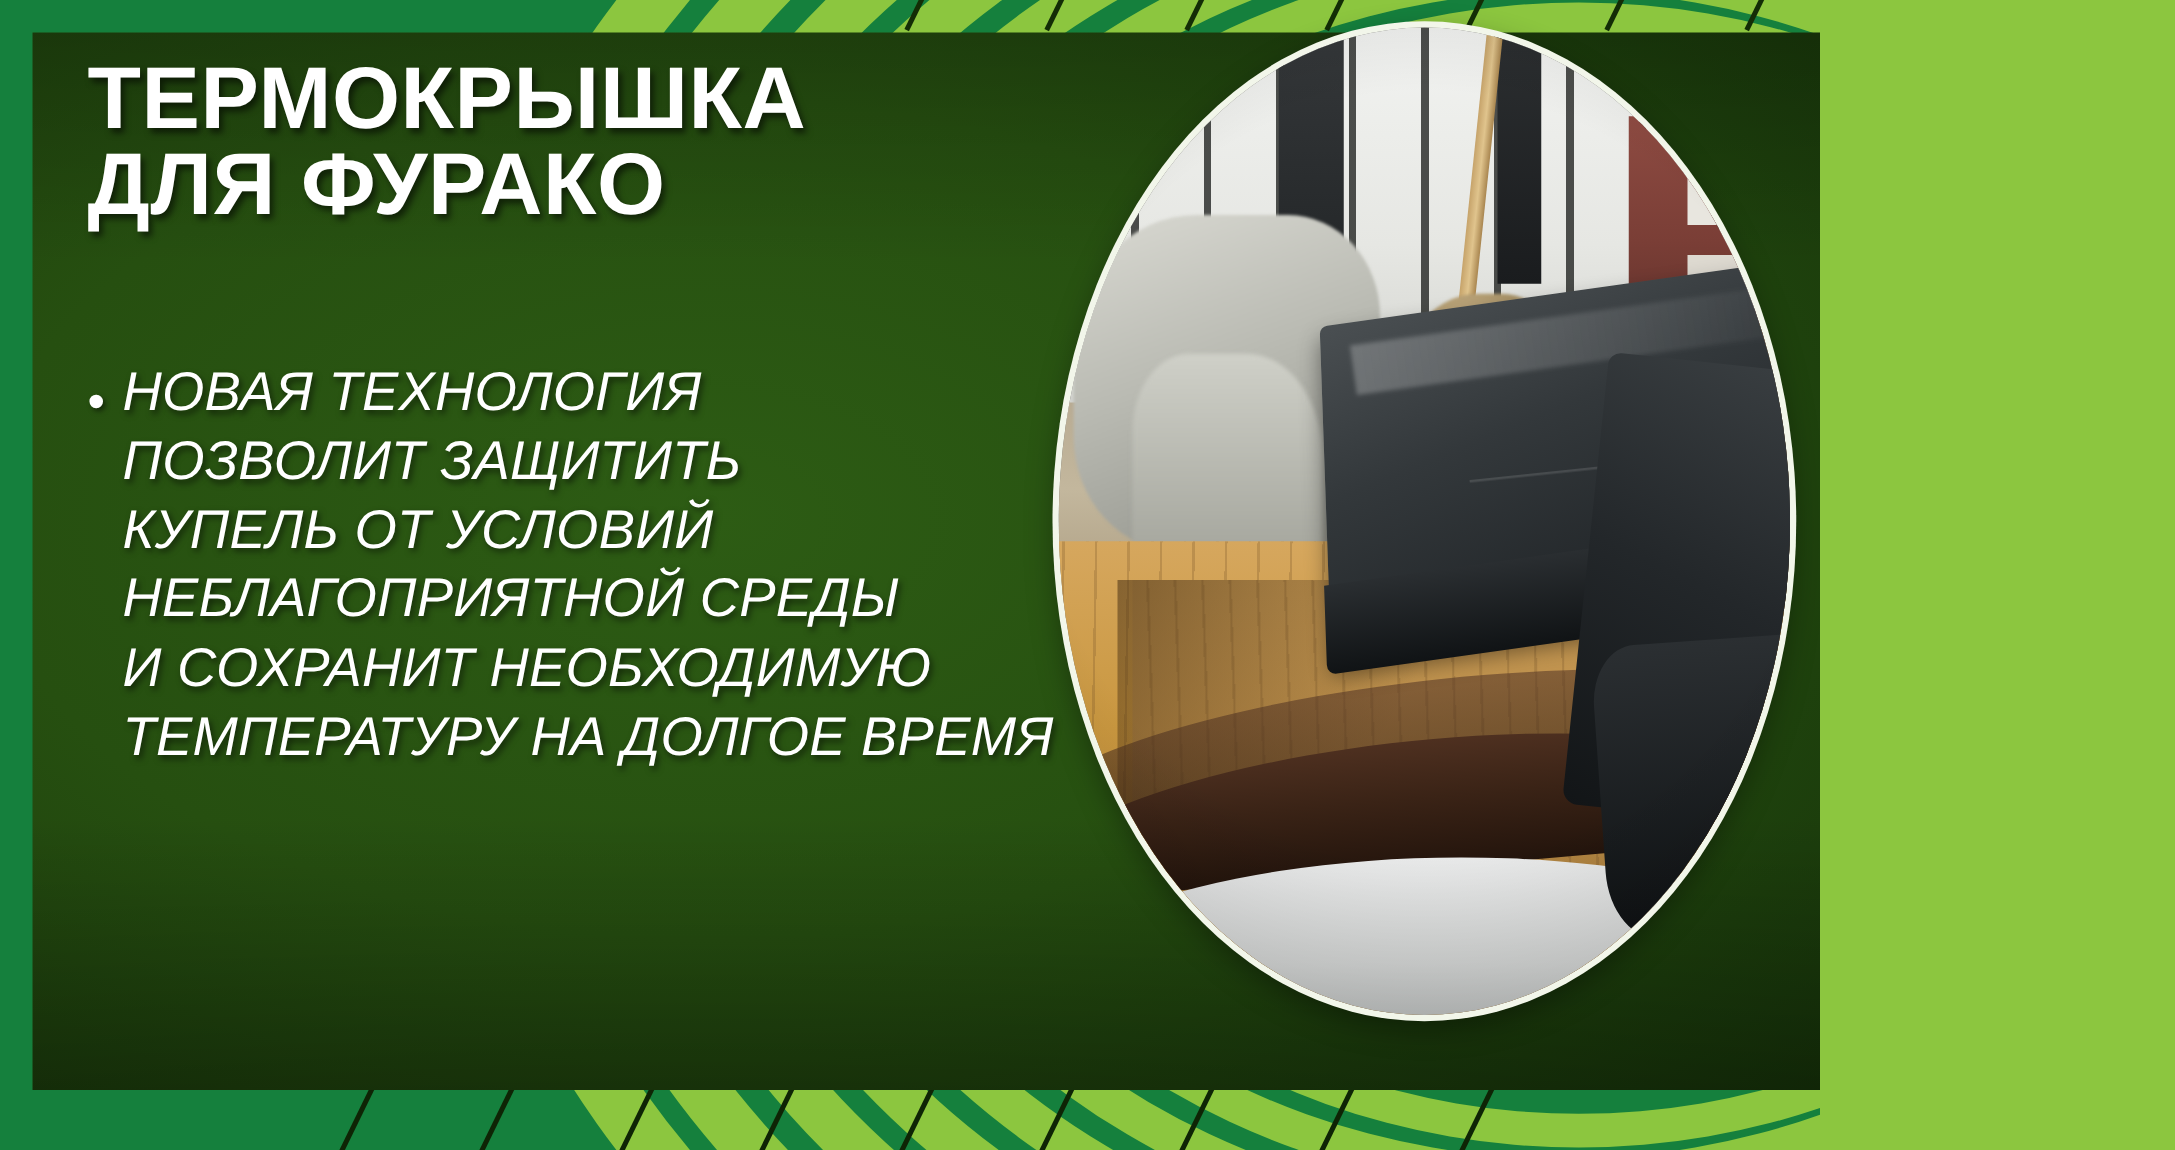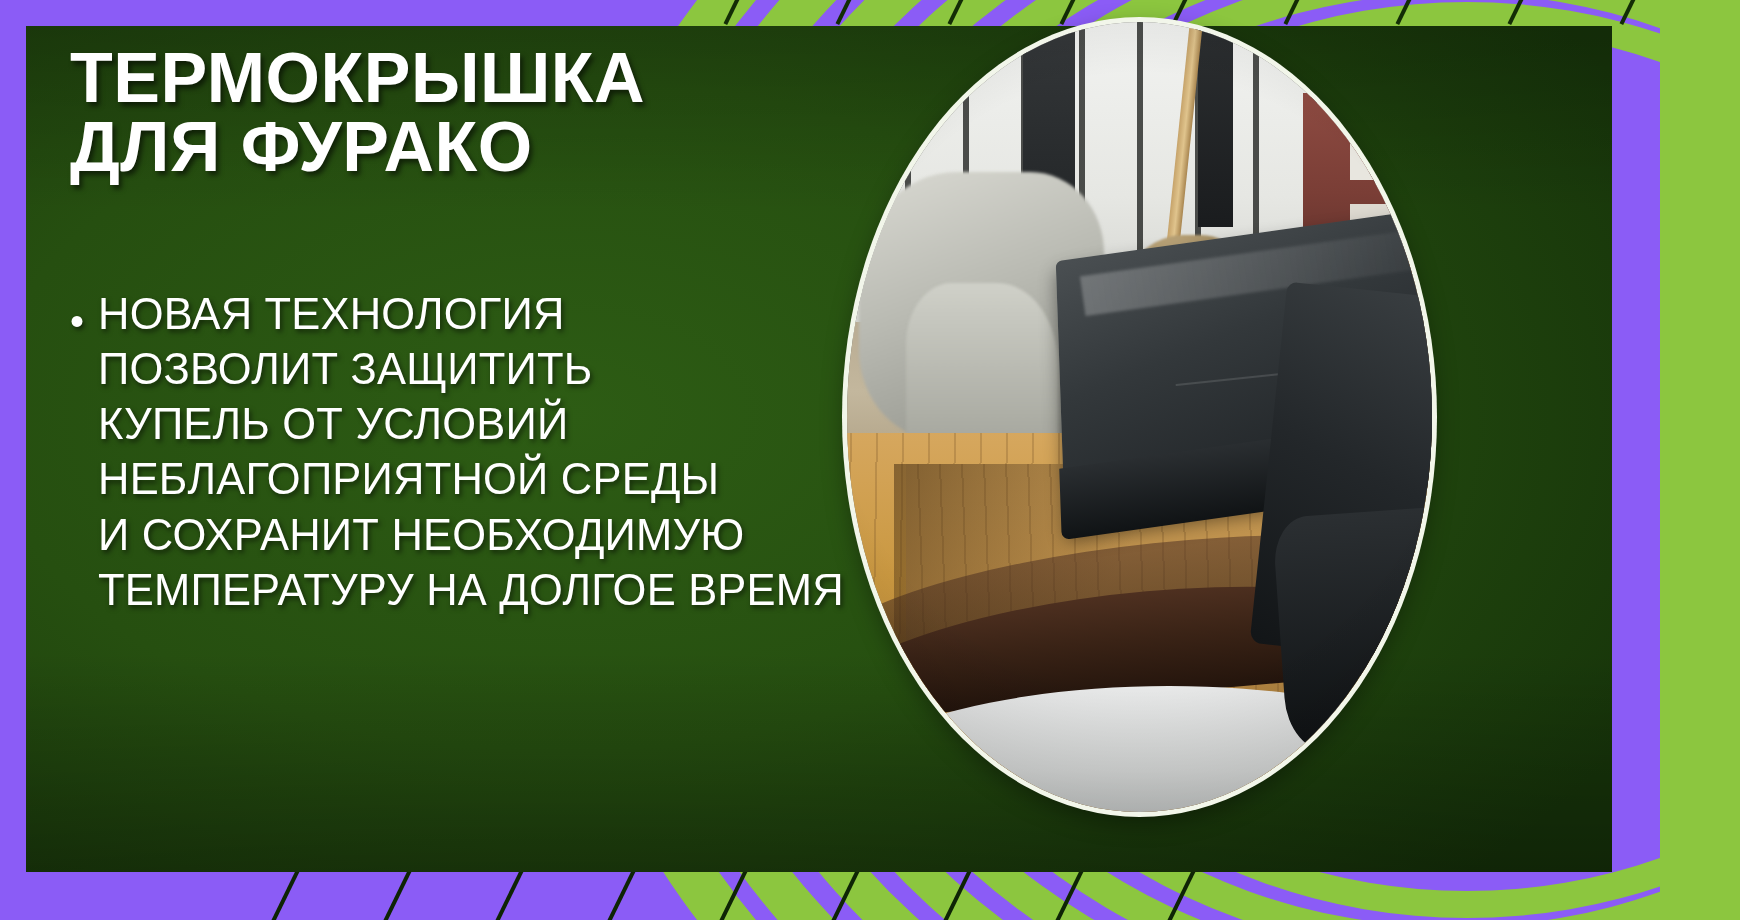--- a/index.html
+++ b/index.html
@@ -5,23 +5,23 @@
 <style>
   * { margin:0; padding:0; box-sizing:border-box; }
   html,body{
     width:1740px; height:920px; overflow:hidden;
     background:#8cc63f;
     font-family:"Liberation Sans", sans-serif;
   }
 
   .banner{
     position:relative;
-    width:1660px; height:920px;
-    overflow:hidden;
-    background:#8b5cf6;
+    width:1456px; height:920px;
+    overflow:hidden;
+    background:#15803d;
   }
 
   
   .arc-layer{
     position:absolute; inset:0;
     overflow:hidden;
     z-index:1;
   }
   .arc{
     position:absolute;
@@ -102,20 +102,21 @@
     text-shadow:2px 3px 4px rgba(0,0,0,.5);
   }
   .bullet-text{
     color:#ffffff;
     font-size:43.5px;
     font-weight:500;
     line-height:1.27;
     letter-spacing:.2px;
     text-shadow:2px 3px 5px rgba(0,0,0,.55);
     white-space:pre-line;
+    font-style:italic;
   }
 
   
   .photo-wrap{
     position:absolute;
     left:847px; top:22px;
     width:585px; height:790px;
     z-index:6;
   }
   .photo-circle{

